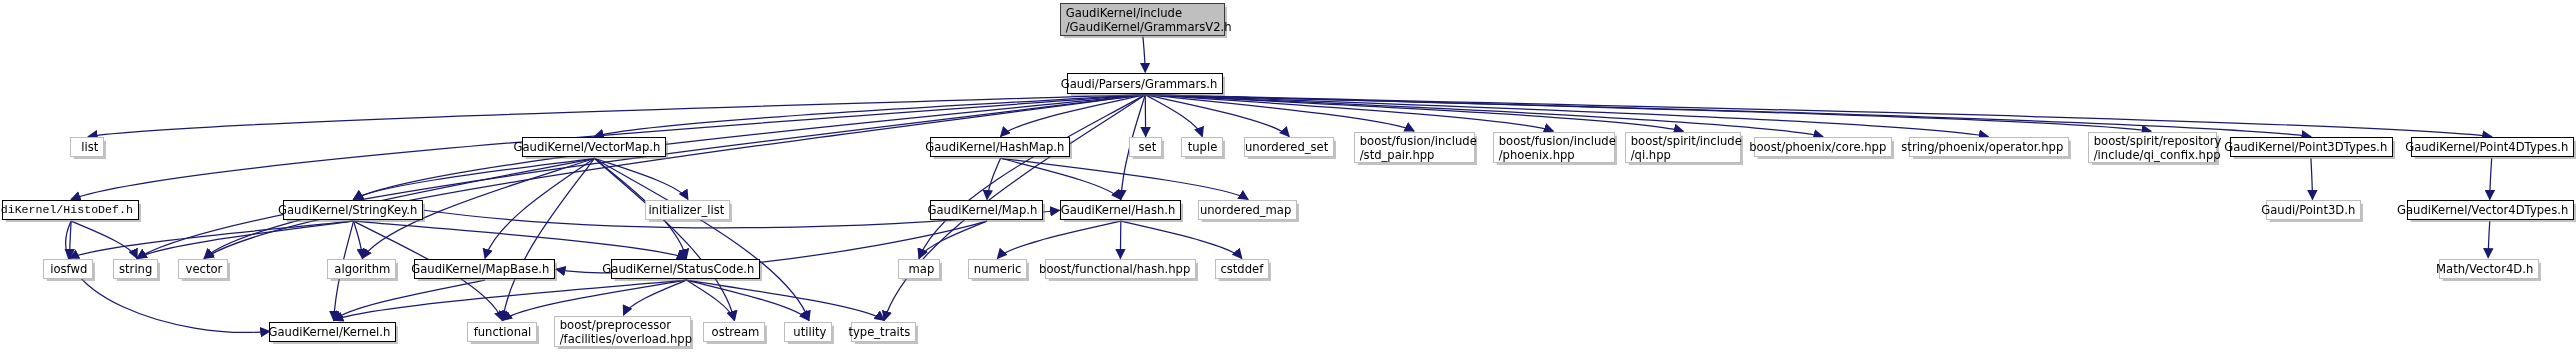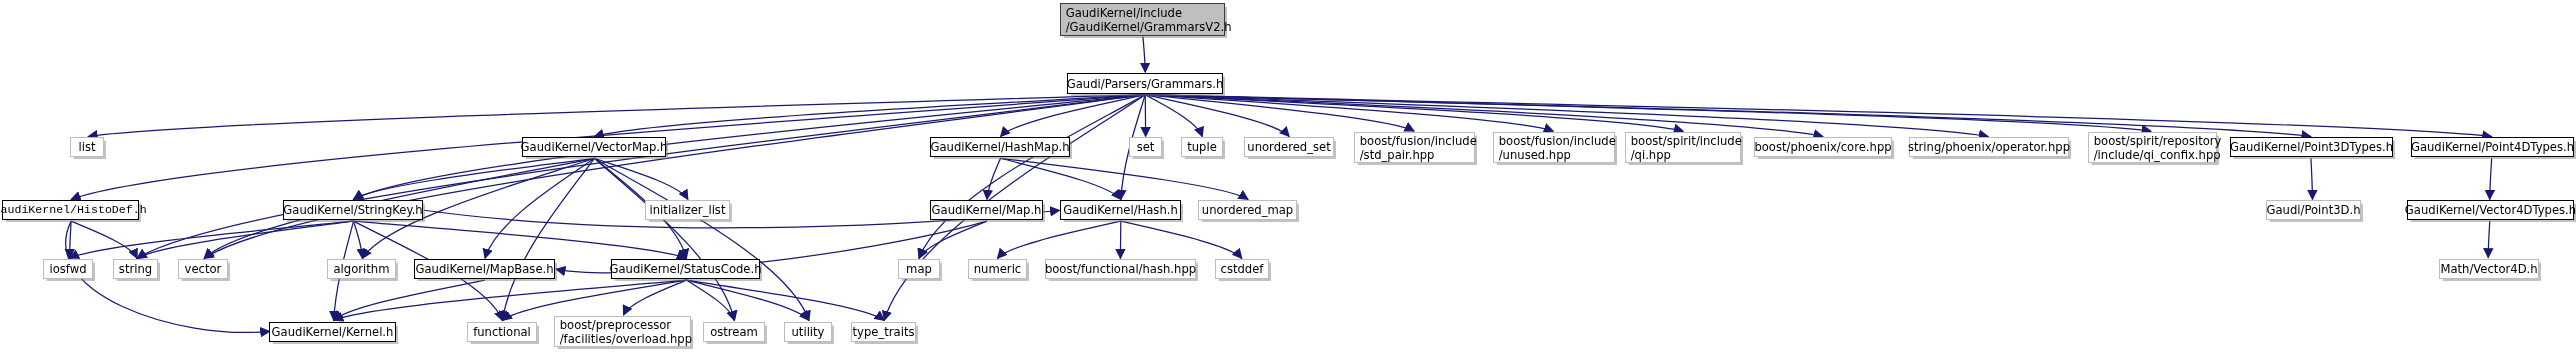--- a/index.html
+++ b/index.html
@@ -17,21 +17,21 @@
     width: 2576px; height: 353px;
     z-index: 1;
   }
   .node {
     position: absolute;
     box-sizing: border-box;
     background: #ffffff;
     display: flex;
     flex-direction: column;
     justify-content: center;
-    align-items: center;
+    align-items: flex-end;
     font-size: 11.6px;
     line-height: 14px;
     color: #000000;
     white-space: nowrap;
     z-index: 2;
     box-shadow: 1.6px 1.6px 0.8px rgba(120,120,120,0.45);
     padding: 0 4.7px;
   }
   .node.linked { border: 1.2px solid #000000; cursor: pointer; }
   .node.plain  { border: 0.8px solid #bdbdbd; }
@@ -133,21 +133,21 @@
     </div>
     <div class="node plain" style="left: 1244px; top: 137px; width: 90px; height: 20px;">
       <span class="ln">unordered_set</span>
     </div>
     <div class="node plain multiline" style="left: 1354px; top: 132px; width: 121px; height: 31px;">
       <span class="ln">boost/fusion/include</span>
       <span class="ln">/std_pair.hpp</span>
     </div>
     <div class="node plain multiline" style="left: 1493px; top: 132px; width: 122px; height: 31px;">
       <span class="ln">boost/fusion/include</span>
-      <span class="ln">/unused.hpp</span>
+      <span class="ln">/phoenix.hpp</span>
     </div>
     <div class="node plain multiline" style="left: 1625px; top: 132px; width: 116px; height: 31px;">
       <span class="ln">boost/spirit/include</span>
       <span class="ln">/qi.hpp</span>
     </div>
     <div class="node plain" style="left: 1754px; top: 137px; width: 138px; height: 20px;">
       <span class="ln">boost/phoenix/core.hpp</span>
     </div>
     <div class="node plain" style="left: 1909px; top: 137px; width: 160px; height: 20px;">
       <span class="ln">string/phoenix/operator.hpp</span>

